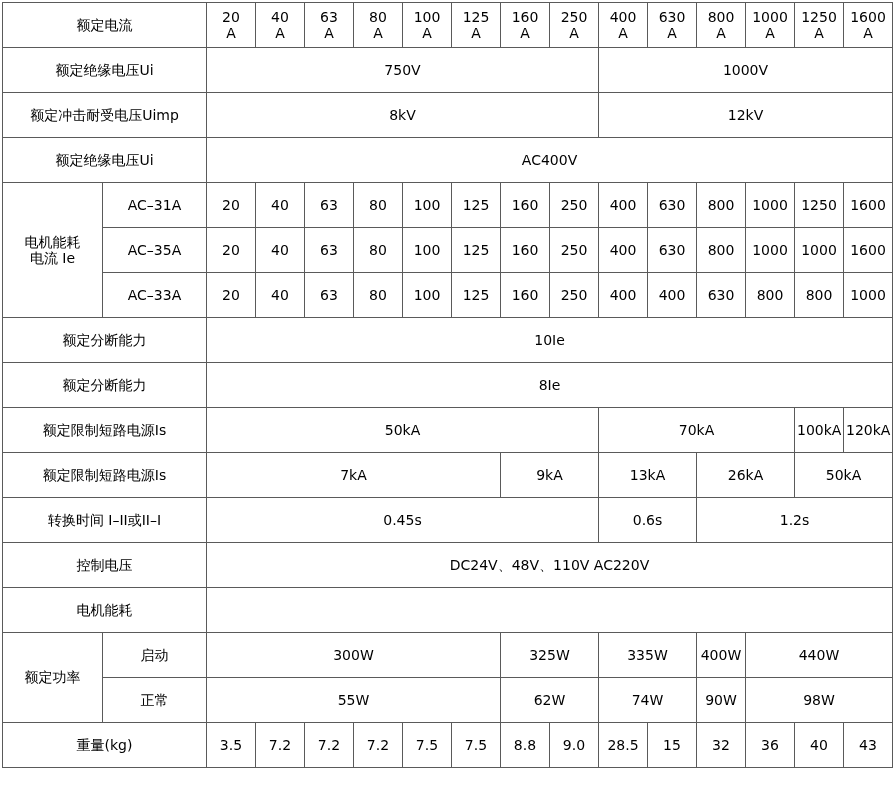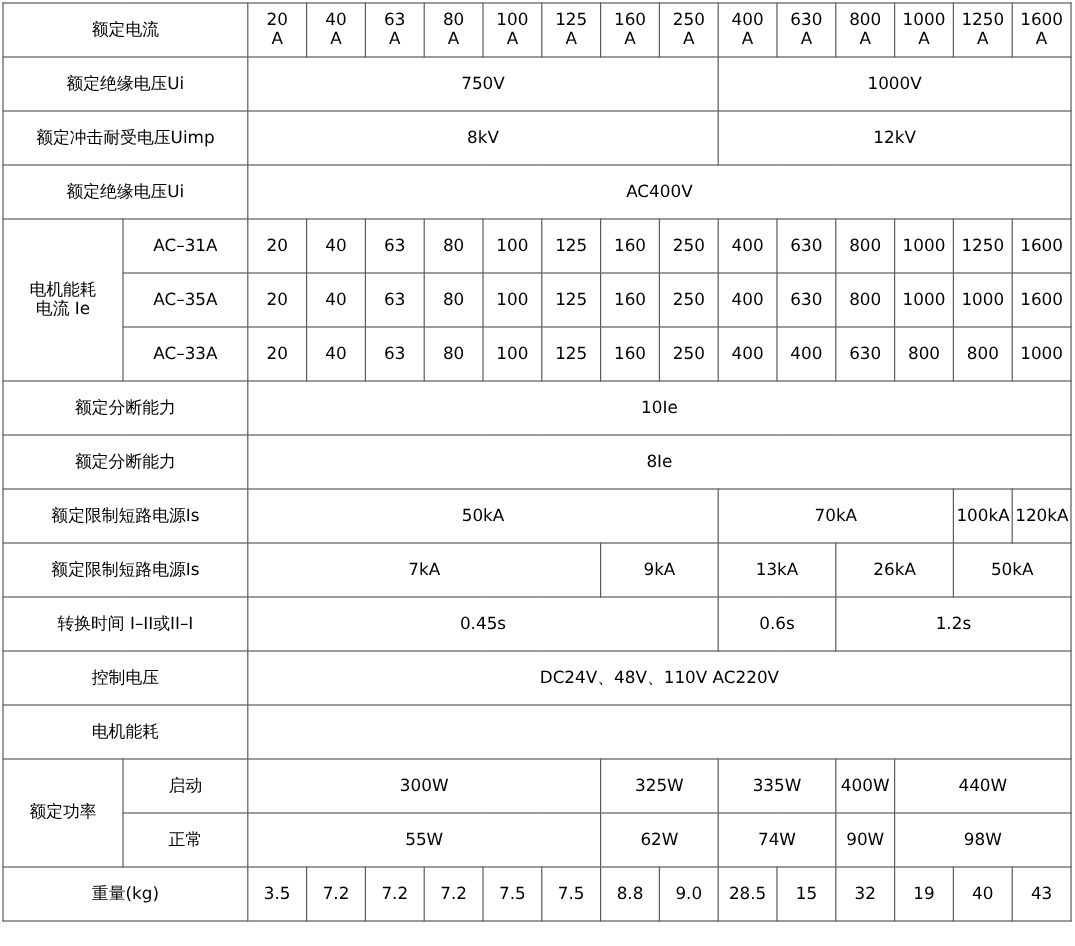--- a/index.html
+++ b/index.html
@@ -287,18 +287,18 @@
     <td>7.2</td>
     <td>7.2</td>
     <td>7.2</td>
     <td>7.5</td>
     <td>7.5</td>
     <td>8.8</td>
     <td>9.0</td>
     <td>28.5</td>
     <td>15</td>
     <td>32</td>
-    <td>19</td>
+    <td>36</td>
     <td>40</td>
     <td>43</td>
   </tr>
 </tbody>
   </table>
 
 </body></html>

